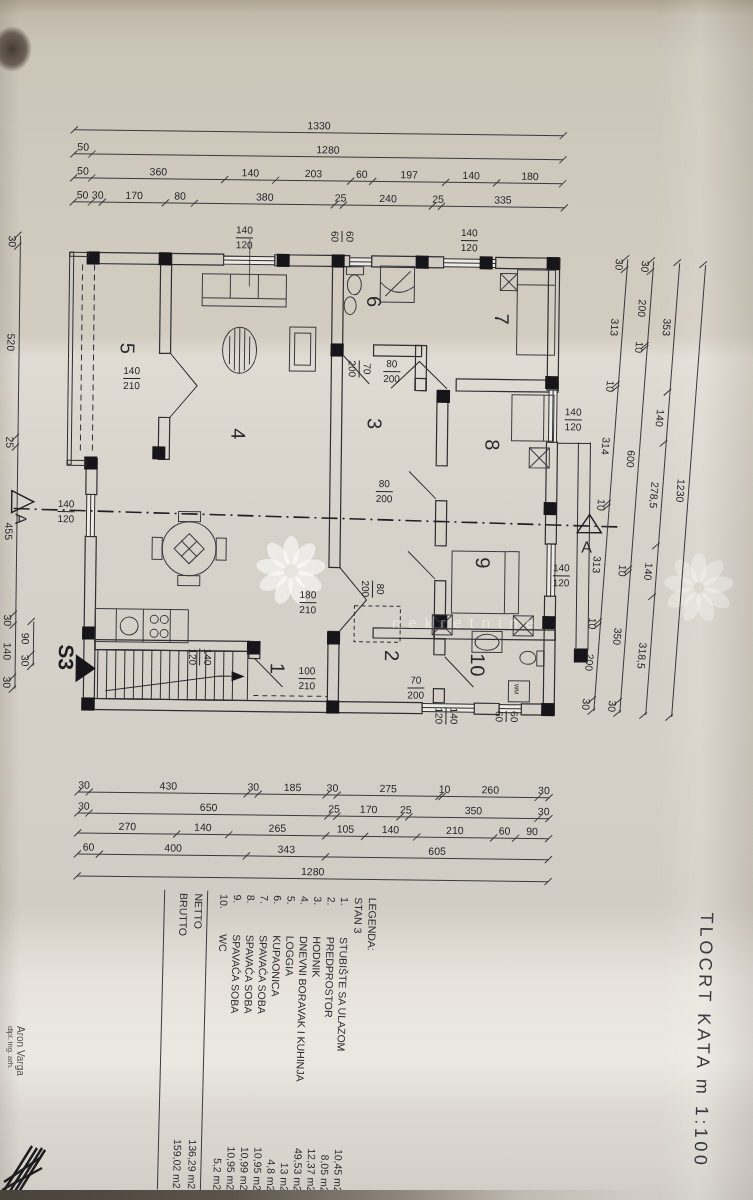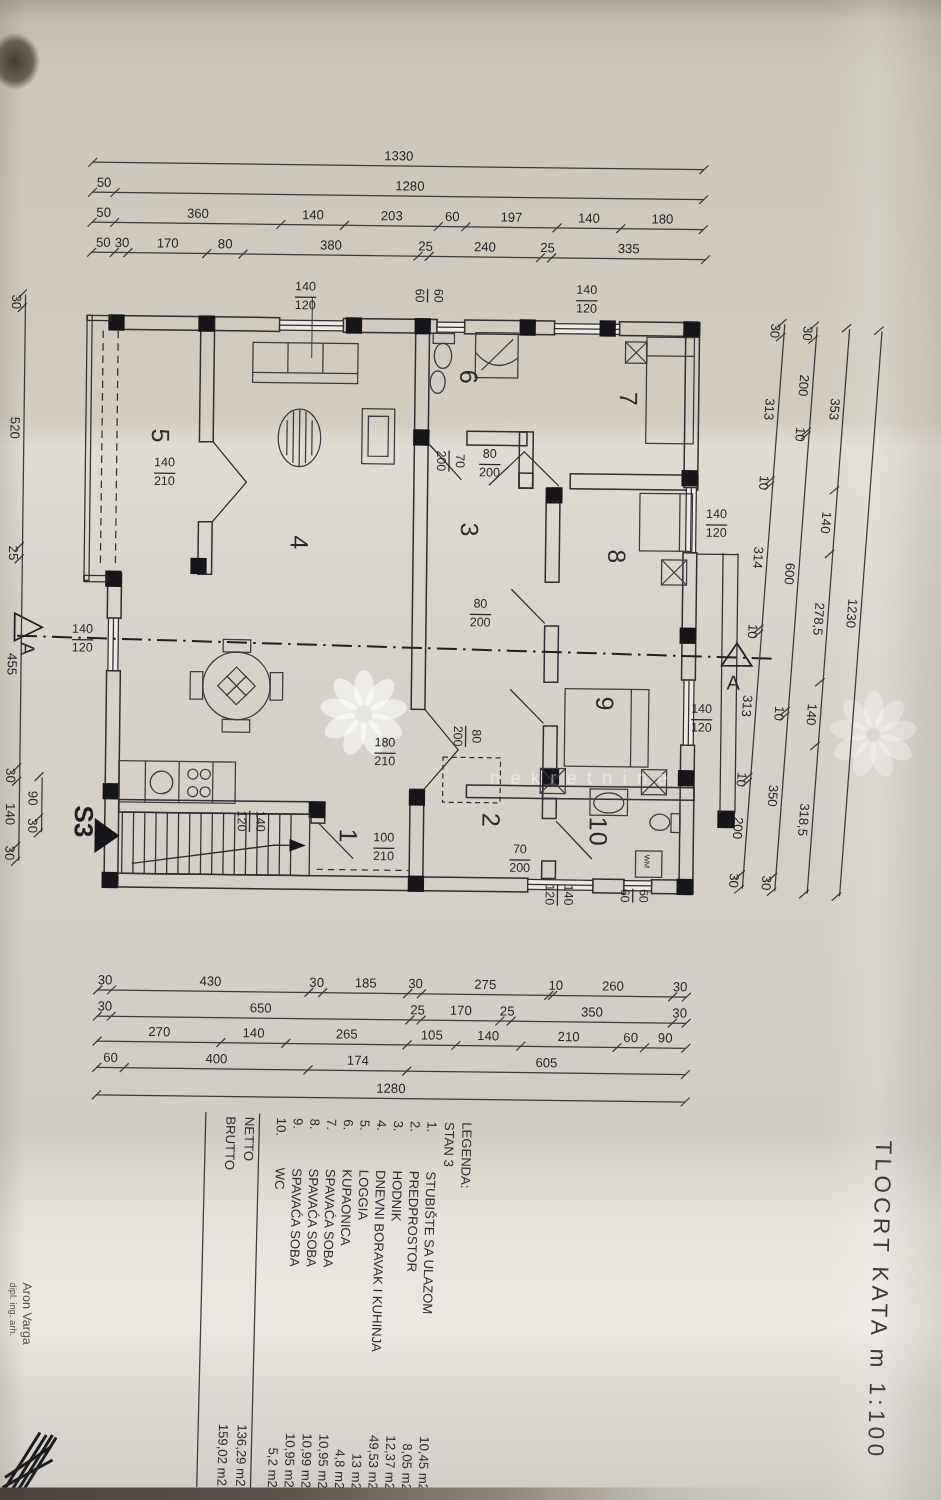--- a/index.html
+++ b/index.html
@@ -292,21 +292,21 @@
     <div id="top-dims">
         <div class="chain h" style="left: 70px; top: 118px; width: 489.44px;"><div class="seg" style="width: 489.44px;"><span>1330</span></div></div>
         <div class="chain h" style="left: 70px; top: 142px; width: 489.44px;"><div class="seg" style="width: 18.4px;"><span>50</span></div><div class="seg" style="width: 471.04px;"><span>1280</span></div></div>
         <div class="chain h" style="left: 70px; top: 166px; width: 489.44px;"><div class="seg" style="width: 18.4px;"><span>50</span></div><div class="seg" style="width: 132.48px;"><span>360</span></div><div class="seg" style="width: 51.52px;"><span>140</span></div><div class="seg" style="width: 74.704px;"><span>203</span></div><div class="seg" style="width: 22.08px;"><span>60</span></div><div class="seg" style="width: 72.496px;"><span>197</span></div><div class="seg" style="width: 51.52px;"><span>140</span></div><div class="seg" style="width: 66.24px;"><span>180</span></div></div>
         <div class="chain h" style="left: 70px; top: 190px; width: 491.28px;"><div class="seg" style="width: 18.4px;"><span>50</span></div><div class="seg" style="width: 11.04px;"><span>30</span></div><div class="seg" style="width: 62.56px;"><span>170</span></div><div class="seg" style="width: 29.44px;"><span>80</span></div><div class="seg" style="width: 139.84px;"><span>380</span></div><div class="seg" style="width: 9.2px;"><span>25</span></div><div class="seg" style="width: 88.32px;"><span>240</span></div><div class="seg" style="width: 9.2px;"><span>25</span></div><div class="seg" style="width: 123.28px;"><span>335</span></div></div>
       </div>
     <div id="bottom-dims">
         <div class="chain h" style="left: 82px; top: 780px; width: 471.04px;"><div class="seg" style="width: 11.04px;"><span>30</span></div><div class="seg" style="width: 158.24px;"><span>430</span></div><div class="seg" style="width: 11.04px;"><span>30</span></div><div class="seg" style="width: 68.08px;"><span>185</span></div><div class="seg" style="width: 11.04px;"><span>30</span></div><div class="seg" style="width: 101.2px;"><span>275</span></div><div class="seg" style="width: 3.68px;"><span>10</span></div><div class="seg" style="width: 95.68px;"><span>260</span></div><div class="seg" style="width: 11.04px;"><span>30</span></div></div>
         <div class="chain h" style="left: 82px; top: 801px; width: 471.04px;"><div class="seg" style="width: 11.04px;"><span>30</span></div><div class="seg" style="width: 239.2px;"><span>650</span></div><div class="seg" style="width: 9.2px;"><span>25</span></div><div class="seg" style="width: 62.56px;"><span>170</span></div><div class="seg" style="width: 9.2px;"><span>25</span></div><div class="seg" style="width: 128.8px;"><span>350</span></div><div class="seg" style="width: 11.04px;"><span>30</span></div></div>
         <div class="chain h" style="left: 82px; top: 821px; width: 471.04px;"><div class="seg" style="width: 99.36px;"><span>270</span></div><div class="seg" style="width: 51.52px;"><span>140</span></div><div class="seg" style="width: 97.52px;"><span>265</span></div><div class="seg" style="width: 38.64px;"><span>105</span></div><div class="seg" style="width: 51.52px;"><span>140</span></div><div class="seg" style="width: 77.28px;"><span>210</span></div><div class="seg" style="width: 22.08px;"><span>60</span></div><div class="seg" style="width: 33.12px;"><span>90</span></div></div>
-        <div class="chain h" style="left: 82px; top: 842px; width: 471.04px;"><div class="seg" style="width: 22.08px;"><span>60</span></div><div class="seg" style="width: 147.2px;"><span>400</span></div><div class="seg" style="width: 79.12px;"><span>174</span></div><div class="seg" style="width: 222.64px;"><span>605</span></div></div>
+        <div class="chain h" style="left: 82px; top: 842px; width: 471.04px;"><div class="seg" style="width: 22.08px;"><span>60</span></div><div class="seg" style="width: 147.2px;"><span>400</span></div><div class="seg" style="width: 79.12px;"><span>343</span></div><div class="seg" style="width: 222.64px;"><span>605</span></div></div>
         <div class="chain h" style="left: 82px; top: 864px; width: 471.04px;"><div class="seg" style="width: 471.04px;"><span>1280</span></div></div>
       </div>
     <div id="right-dims">
         <div class="chain v" style="left: 610px; top: 256px; height: 452.64px;">
           <div class="seg" style="height: 11.04px;">
             <span>30</span>
           </div>
           <div class="seg" style="height: 115.184px;">
             <span>313</span>
           </div>

